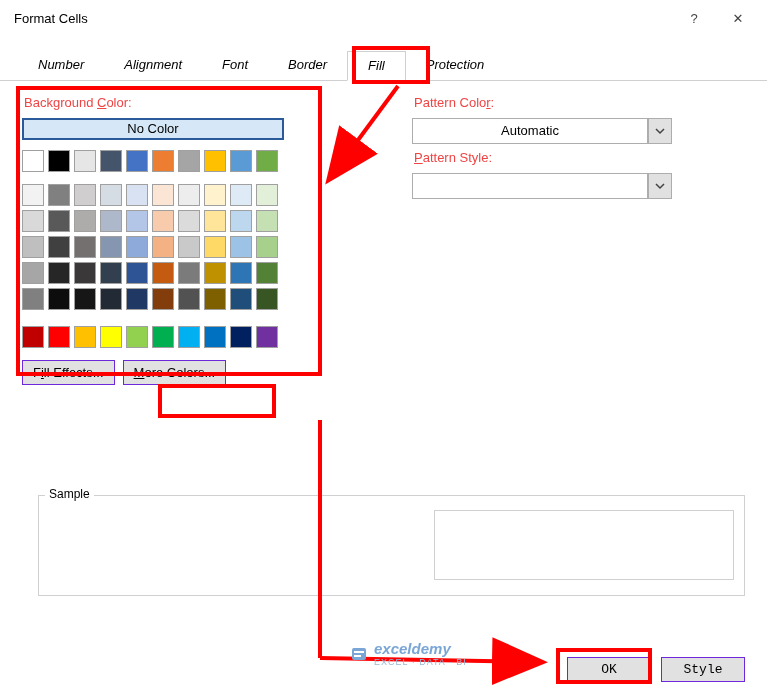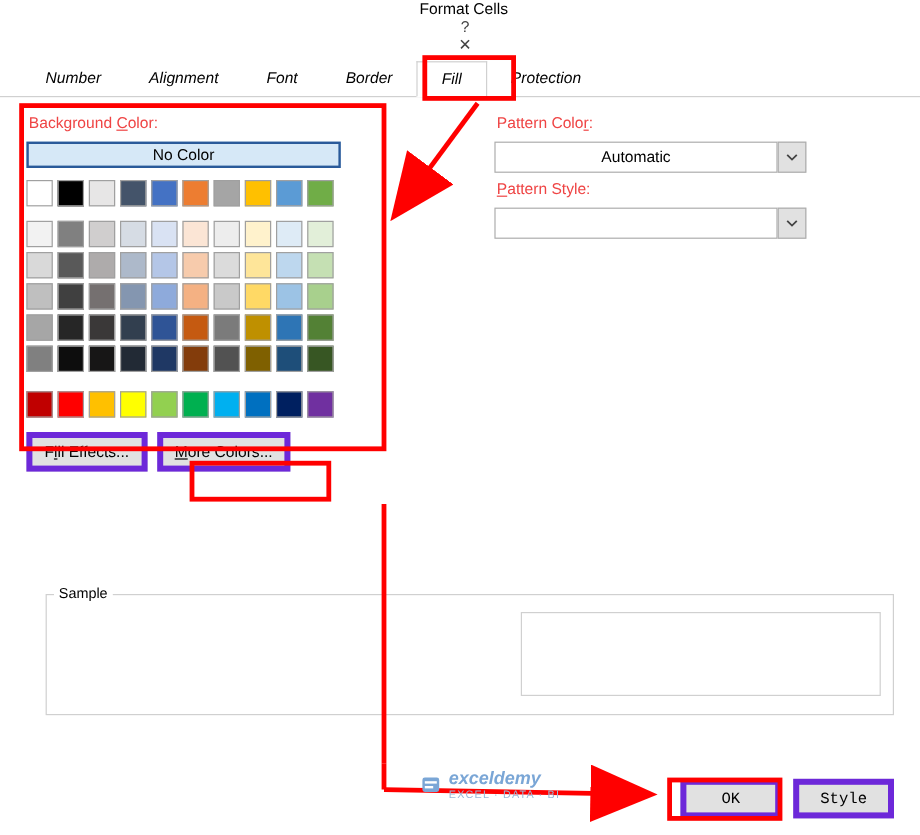--- a/index.html
+++ b/index.html
@@ -1,34 +1,34 @@
 <!DOCTYPE html>
 <html><head>
 <meta charset="utf-8">
 <style>
   * { box-sizing: border-box; font-family: "Segoe UI", Tahoma, sans-serif; font-size: 13px; }
   body { margin: 0; background: #fff; }
   .dialog { width: 767px; height: 696px; background: #fff; position: relative; }
-  .titlebar { height: 36px; display: flex; align-items: center; padding: 0 8px 0 14px; flex-direction: column; }
+  .titlebar { height: 36px; display: flex; align-items: center; padding: 0 8px 0 14px; }
   .titlebar .title { flex: 1; color: #000; font-size: 13px; }
   .titlebar .tbtn { width: 42px; height: 28px; display: flex; align-items: center; justify-content: center; color: #444; margin-left: 2px; }
   .tabs { display: flex; padding: 14px 18px 0 18px; border-bottom: 1px solid #d0d0d0; position: relative; }
   .tab { padding: 6px 20px 7px 20px; color: #000; position: relative; top: 1px; font-style: italic; }
   .tab.active { border: 1px solid #d0d0d0; border-bottom: 1px solid #fff; background: #fff; }
   .tab-fill-highlight { position: absolute; border: 4px solid #ff0000; pointer-events: none; }
   .body { padding: 10px 22px 0 22px; display: flex; }
   .left { width: 330px; }
   .right { margin-left: 60px; width: 260px; }
   .section-label { color: #ef4444; margin: 4px 0 8px 2px; }
   .section-label u { text-decoration: underline; }
   .no-color { width: 262px; height: 22px; border: 2px solid #2a5a9a; background: #d6e8f7; text-align: center; line-height: 18px; margin-bottom: 10px; }
   .swatch-grid { display: grid; gap: 4px; margin-bottom: 12px; }
   .swatch-grid.theme { grid-template-columns: repeat(10, 22px); }
   .swatch { width: 22px; height: 22px; border: 1px solid #a0a0a0; }
-  .btn { background: #e1e1e1; border: 5px solid #6d28d9; padding: 4px 10px; color: #000; display: inline-block; }
+  .btn { background: #e1e1e1; border: 1px solid #6d28d9; padding: 4px 10px; color: #000; display: inline-block; }
   .buttons-row { margin-top: 8px; display: flex; gap: 8px; }
   .big-red { position: absolute; border: 4px solid #ff0000; pointer-events: none; }
   .dropdown { display: flex; margin-bottom: 6px; }
   .dd-input { flex: 1; height: 26px; border: 1px solid #adadad; background: #fff; text-align: center; line-height: 24px; }
   .dd-btn { width: 24px; height: 26px; border: 1px solid #adadad; background: #e1e1e1; display: flex; align-items: center; justify-content: center; }
   .sample-group { position: absolute; left: 22px; right: 22px; top: 495px; height: 101px; border: 1px solid #d0d0d0; margin-left: 16px; }
   .sample-label { position: absolute; top: -9px; left: 6px; background: #fff; padding: 0 4px; font-size: 12px; }
   .sample-inner { position: absolute; right: 10px; top: 14px; width: 300px; height: 70px; border: 1px solid #d0d0d0; background: #fff; }
   .footer { position: absolute; bottom: 14px; right: 22px; display: flex; gap: 10px; }
   .footer .btn { width: 84px; text-align: center; font-family: Liberation Mono, monospace; }

